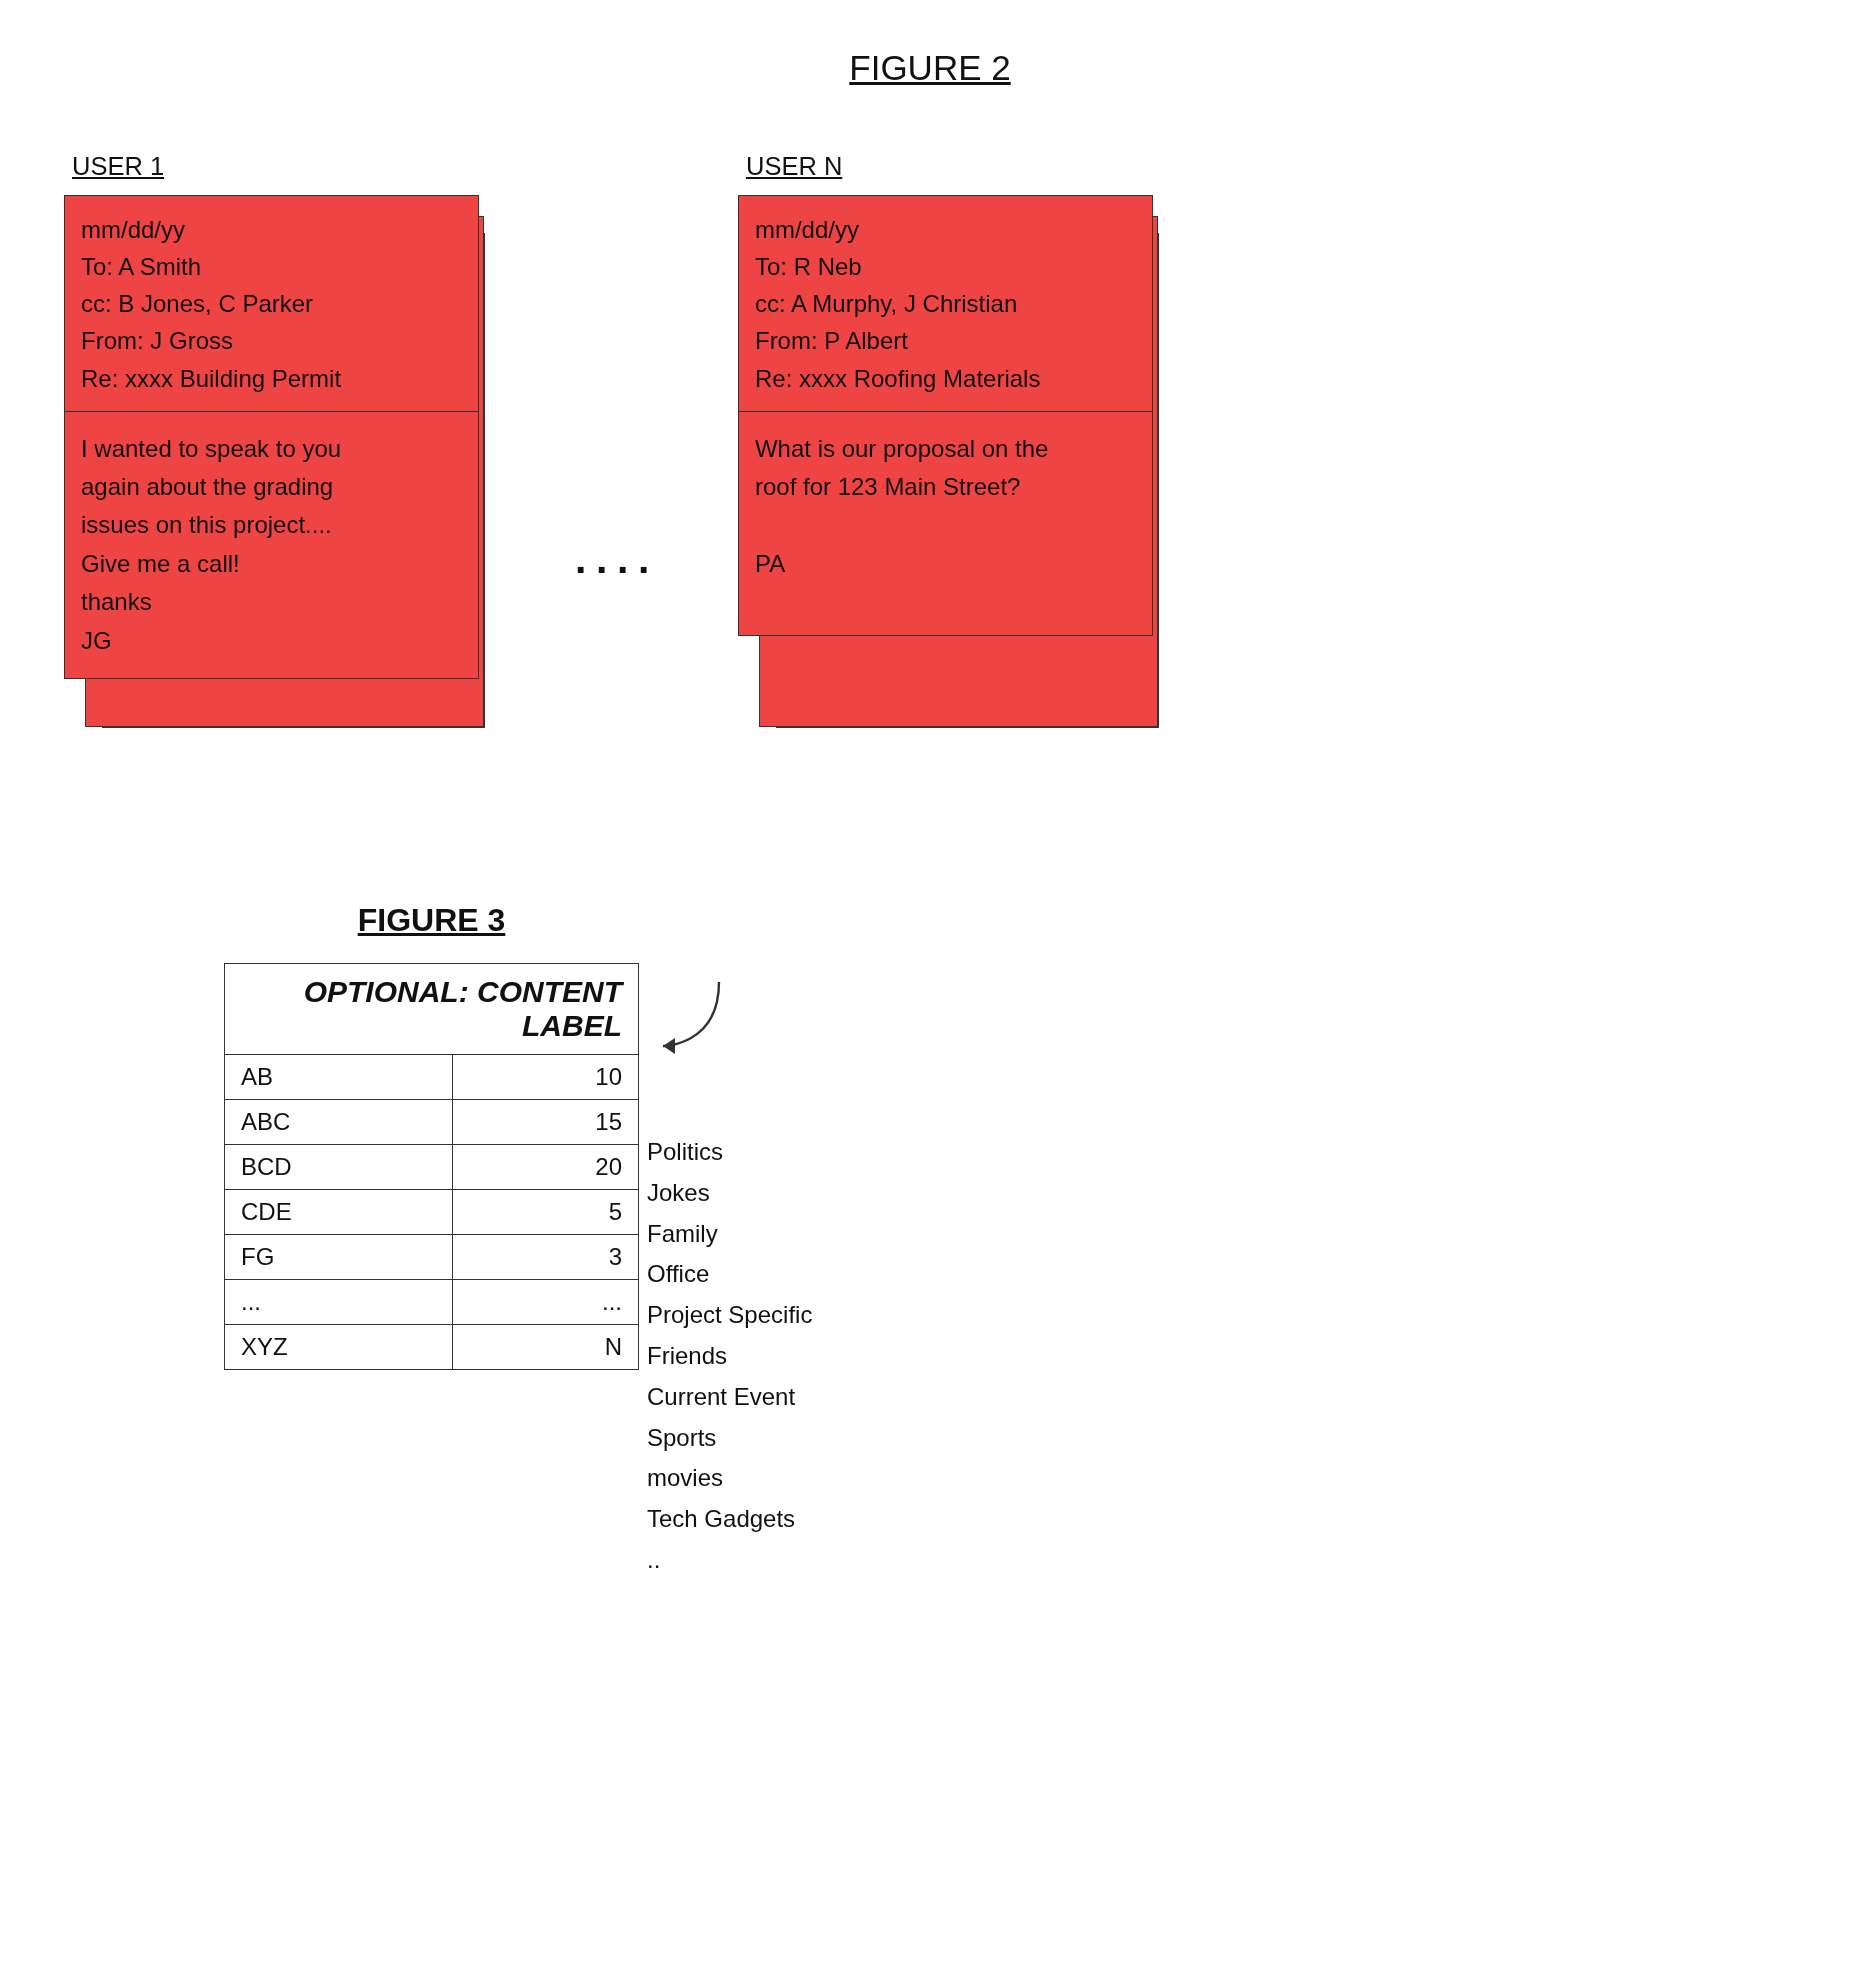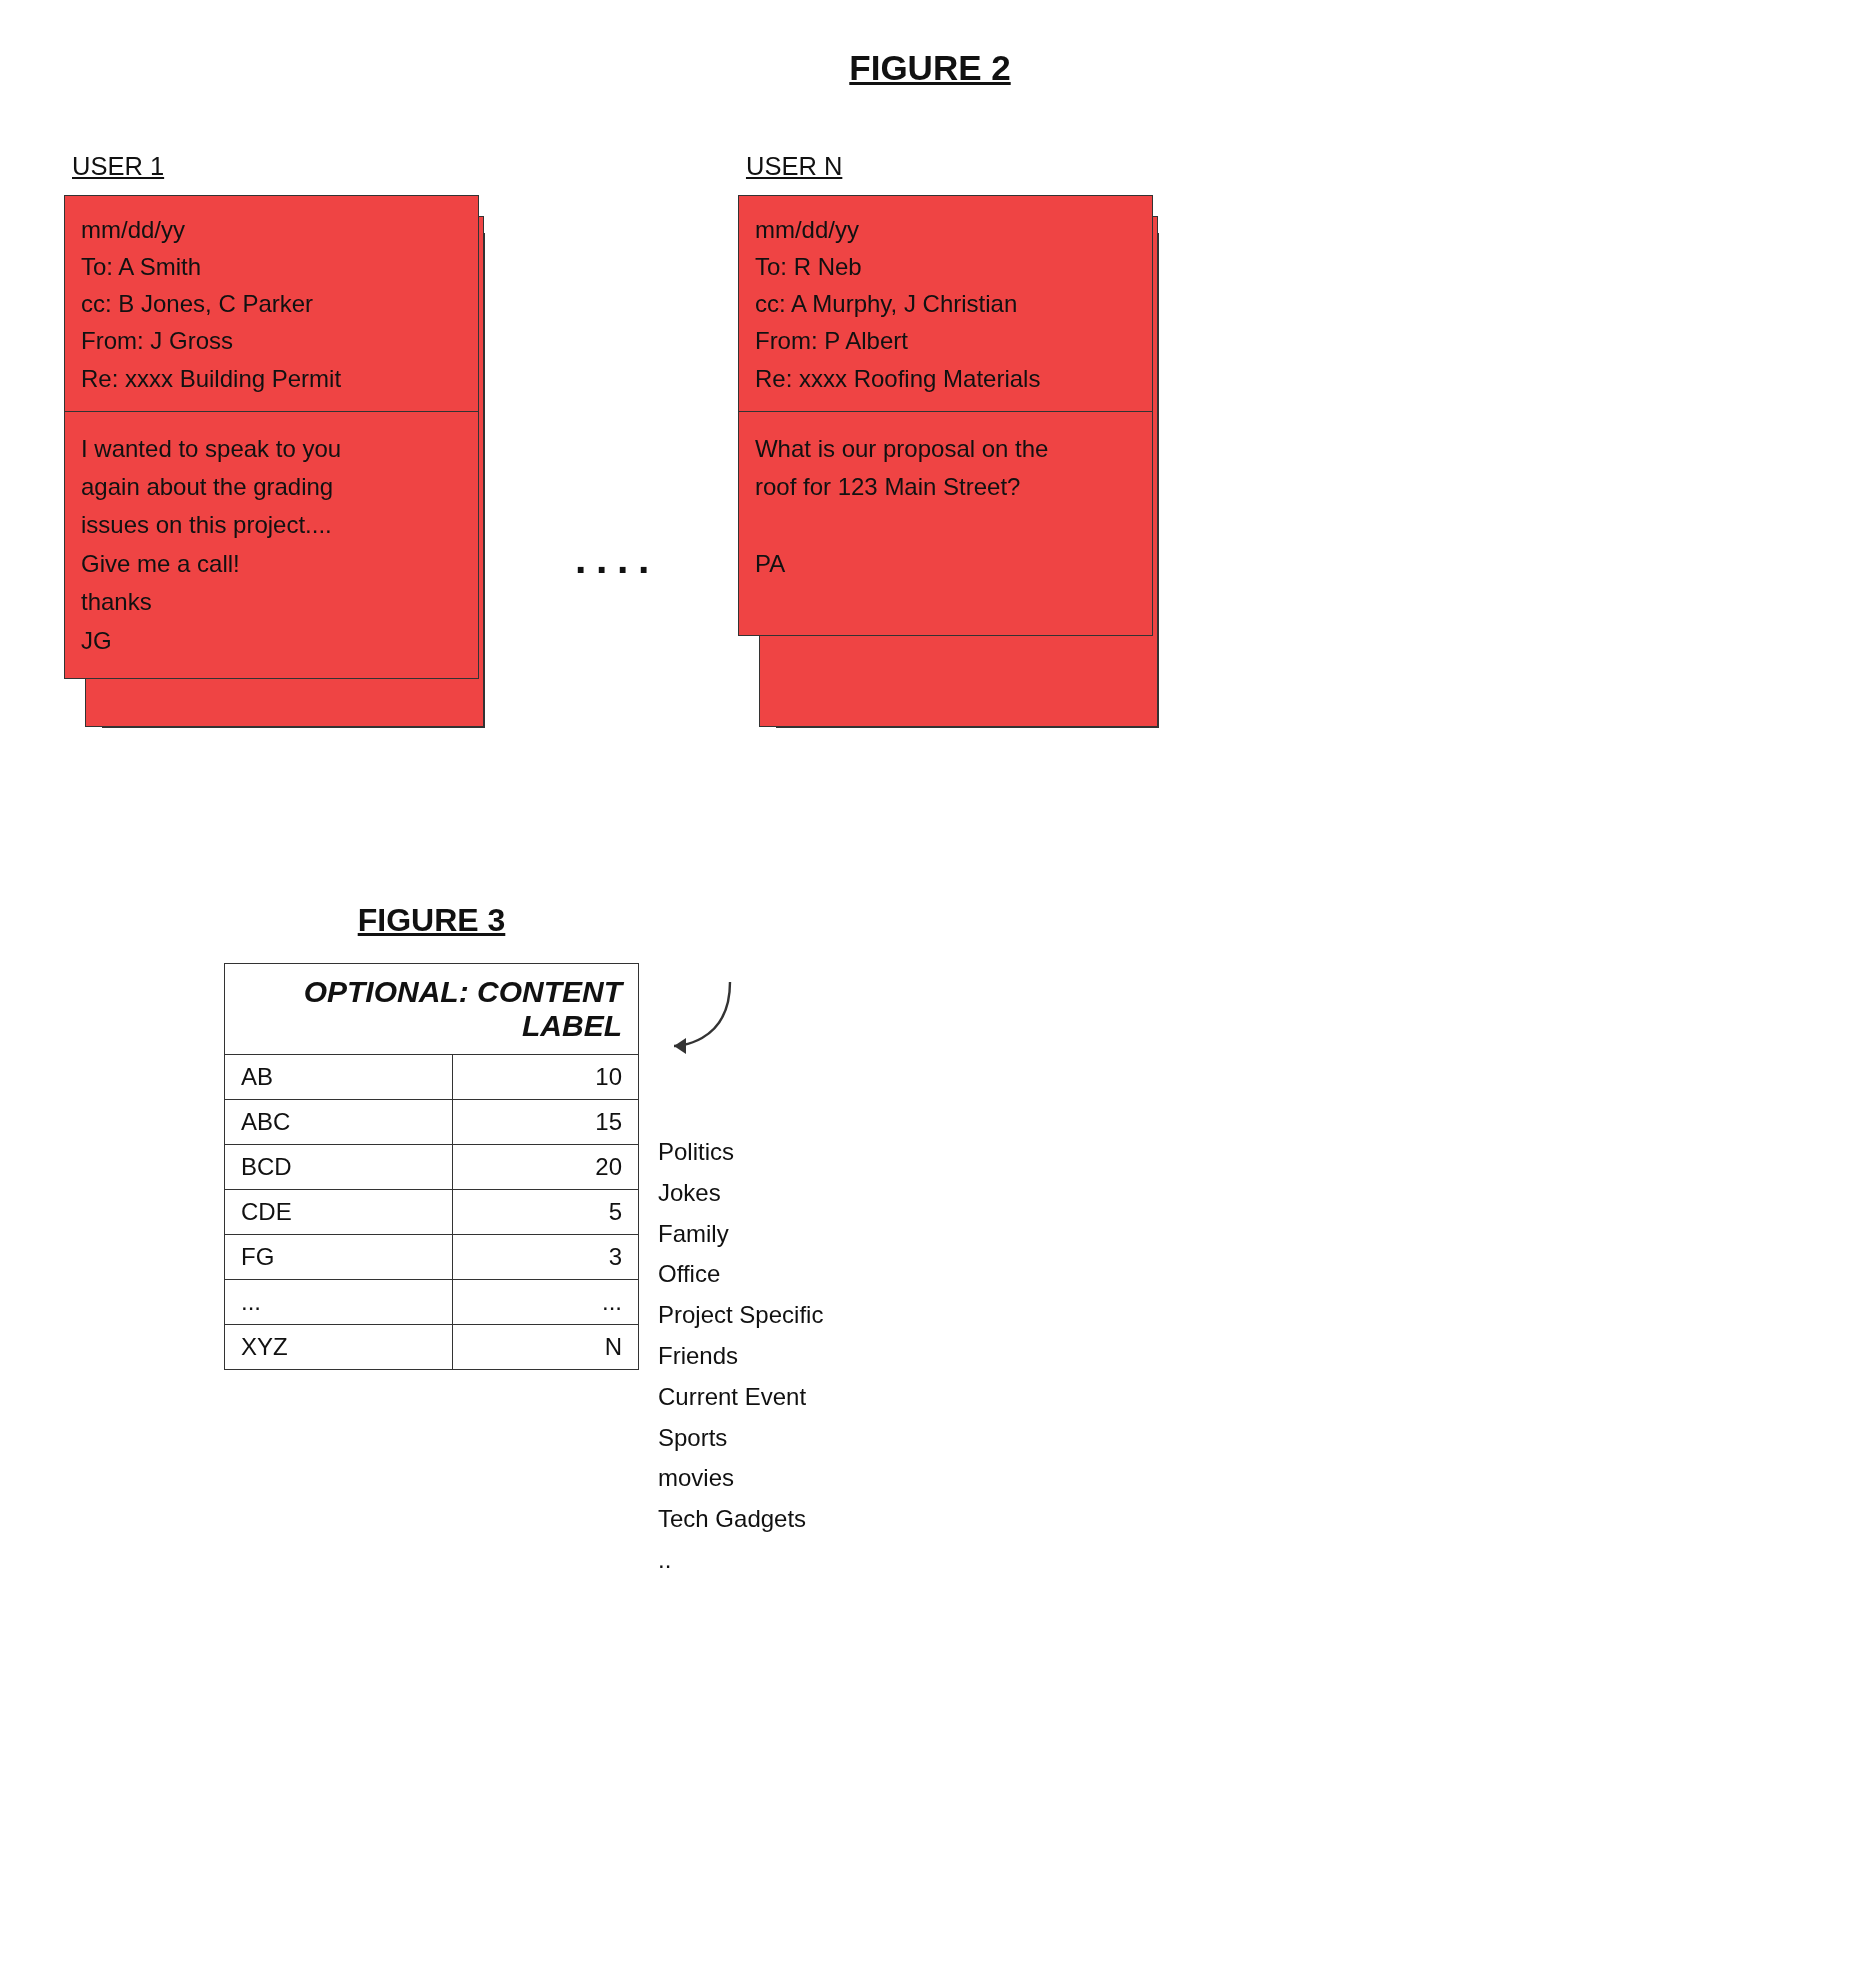--- a/index.html
+++ b/index.html
@@ -9,21 +9,21 @@
       width: 1860px;
       min-height: 1982px;
       padding: 48px 64px;
       font-size: 25.5px;
       color: #111;
     }
 
     
     .figure-title {
       text-align: center;
-      font-weight: bold;
+      font-weight: normal;
       font-size: 35px;
       text-decoration: underline;
       margin-bottom: 64px;
     }
 
     .figure2-section {
       display: flex;
       flex-direction: row;
       align-items: flex-start;
       justify-content: flex-start;
@@ -110,21 +110,20 @@
     }
 
     
     .figure3-wrapper {
       display: flex;
       flex-direction: row;
       align-items: flex-start;
       justify-content: flex-start;
       margin-top: 48px;
       padding-left: 160px;
-      gap: 11px;
     }
 
     .figure3-left {
       display: flex;
       flex-direction: column;
       align-items: center;
       margin-right: 0;
     }
 
     .figure3-title {

